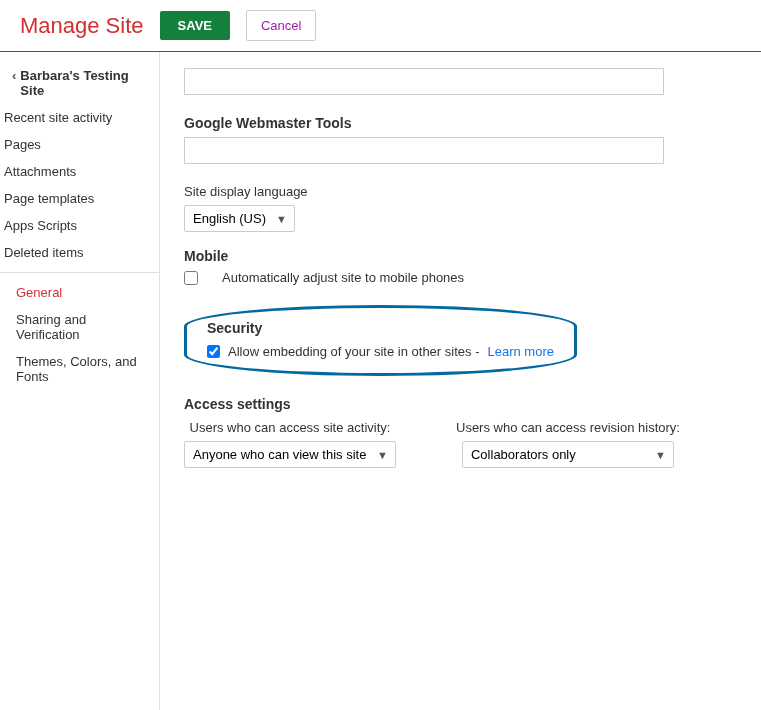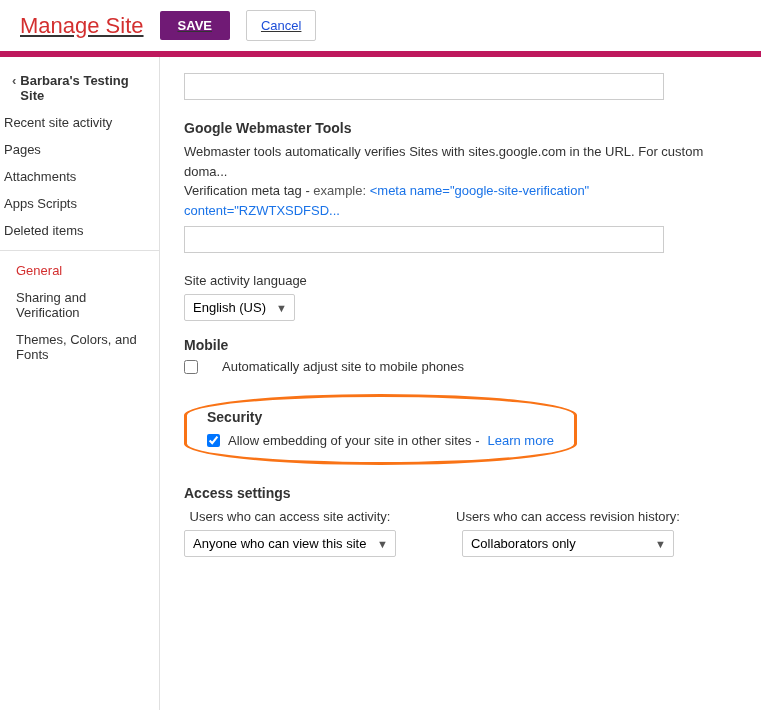--- a/index.html
+++ b/index.html
@@ -1,22 +1,22 @@
 <!DOCTYPE html>
 <html><head>
   <meta charset="utf-8">
   <style>
     * { box-sizing: border-box; margin: 0; padding: 0; }
     body { font-family: Arial, sans-serif; font-size: 13px; color: #333; background: #fff; display: flex; flex-direction: column; height: 710px; overflow: hidden; }
 
     
-    .header { display: flex; align-items: center; padding: 10px 20px; border-bottom: 6px solid #be185d; gap: 16px; text-decoration: underline; }
+    .header { display: flex; align-items: center; padding: 10px 20px; border-bottom: 1px solid #be185d; gap: 16px; }
     .header-title { font-size: 22px; color: #d32f2f; font-weight: normal; }
-    .btn-save { background: #701a75; color: #fff; border: none; padding: 7px 18px; font-size: 13px; font-weight: bold; cursor: pointer; border-radius: 2px; }
-    .btn-cancel { background: #fff; color: #1d4ed8; border: 1px solid #ccc; padding: 7px 14px; font-size: 13px; cursor: pointer; border-radius: 2px; }
+    .btn-save { background: #15803d; color: #fff; border: none; padding: 7px 18px; font-size: 13px; font-weight: bold; cursor: pointer; border-radius: 2px; }
+    .btn-cancel { background: #fff; color: #a21caf; border: 1px solid #ccc; padding: 7px 14px; font-size: 13px; cursor: pointer; border-radius: 2px; }
 
     
     .layout { display: flex; flex: 1; overflow: hidden; }
 
     
     .sidebar { width: 160px; min-width: 160px; border-right: 1px solid #e0e0e0; padding: 10px 0; overflow-y: auto; }
     .sidebar-back { display: flex; align-items: flex-start; padding: 6px 12px; color: #333; font-size: 13px; font-weight: bold; cursor: pointer; }
     .sidebar-back .chevron { color: #555; margin-right: 4px; }
     .sidebar-nav-item { padding: 6px 4px; color: #333; cursor: pointer; font-size: 13px; }
     .sidebar-divider { border: none; border-top: 1px solid #e0e0e0; margin: 6px 0; }
@@ -41,21 +41,21 @@
     .select-wrapper { position: relative; display: inline-block; }
     .select-wrapper select { appearance: none; border: 1px solid #ccc; padding: 5px 28px 5px 8px; font-size: 13px; background: #fff; cursor: pointer; border-radius: 2px; }
     .select-arrow { position: absolute; right: 8px; top: 50%; transform: translateY(-50%); pointer-events: none; font-size: 11px; color: #555; }
 
     .mobile-section { margin-bottom: 20px; }
     .checkbox-row { display: flex; align-items: center; gap: 24px; font-size: 13px; }
     .checkbox-row input[type="checkbox"] { width: 14px; height: 14px; }
 
     
     .security-section { margin-bottom: 20px; position: relative; }
-    .security-oval { border: 3px solid #f97316; border-radius: 50%/30%; padding: 12px 20px 14px 20px; display: inline-block; }
+    .security-oval { border: 3px solid #0369a1; border-radius: 50%/30%; padding: 12px 20px 14px 20px; display: inline-block; }
     .security-title { font-size: 14px; font-weight: bold; margin-bottom: 8px; }
     .security-row { display: flex; align-items: center; gap: 8px; font-size: 13px; }
     .learn-more { color: #1a73e8; text-decoration: none; }
 
     .access-section { margin-bottom: 20px; }
     .access-title { font-size: 14px; font-weight: bold; margin-bottom: 8px; }
     .access-row { display: flex; align-items: flex-start; gap: 60px; }
     .access-col { display: flex; flex-direction: column; gap: 6px; align-items: center; }
     .access-label { font-size: 13px; color: #333; }
   </style>
@@ -71,45 +71,42 @@
 <div class="layout">
 
   <div class="sidebar">
     <div class="sidebar-back">
       <span class="chevron">‹</span>
       <span>Barbara's Testing Site</span>
     </div>
     <div class="sidebar-nav-item">Recent site activity</div>
     <div class="sidebar-nav-item">Pages</div>
     <div class="sidebar-nav-item">Attachments</div>
+    <div class="sidebar-nav-item">Page templates</div>
     <div class="sidebar-nav-item">Apps Scripts</div>
     <div class="sidebar-nav-item">Deleted items</div>
     <hr class="sidebar-divider">
     <div class="sidebar-section-label active">General</div>
     <div class="sidebar-section-label">Sharing and Verification</div>
     <div class="sidebar-section-label">Themes, Colors, and Fonts</div>
   </div>
 
   <div class="main">
 
     <div class="section">
       <input class="text-input" type="text" value="" style="">
     </div>
 
     <div class="section">
       <div class="section-title">Google Webmaster Tools</div>
-      <p class="webmaster-note">
-        Webmaster tools automatically verifies Sites with sites.google.com in the URL. For custom doma...<br>
-        Verification meta tag - <span class="webmaster-example">example: </span><span class="webmaster-code">&lt;meta name="google-site-verification" content="RZWTXSDFSD...</span>
-      </p>
       <input class="text-input" type="text" value="" style="">
     </div>
 
     <div class="language-section">
-      <div class="language-label">Site activity language</div>
+      <div class="language-label">Site display language</div>
       <div class="select-wrapper">
         <select>
           <option>English (US)</option>
           <option>English (UK)</option>
           <option>French</option>
           <option>German</option>
           <option>Spanish</option>
         </select>
         <span class="select-arrow">▼</span>
       </div>

